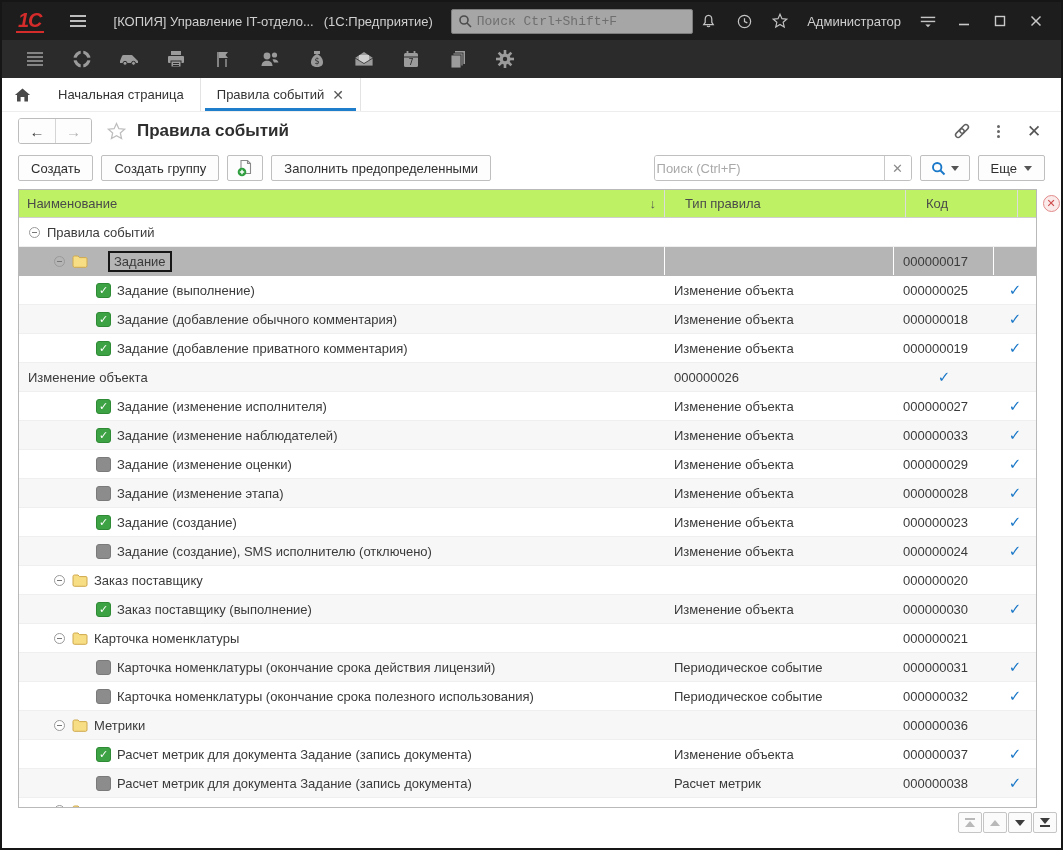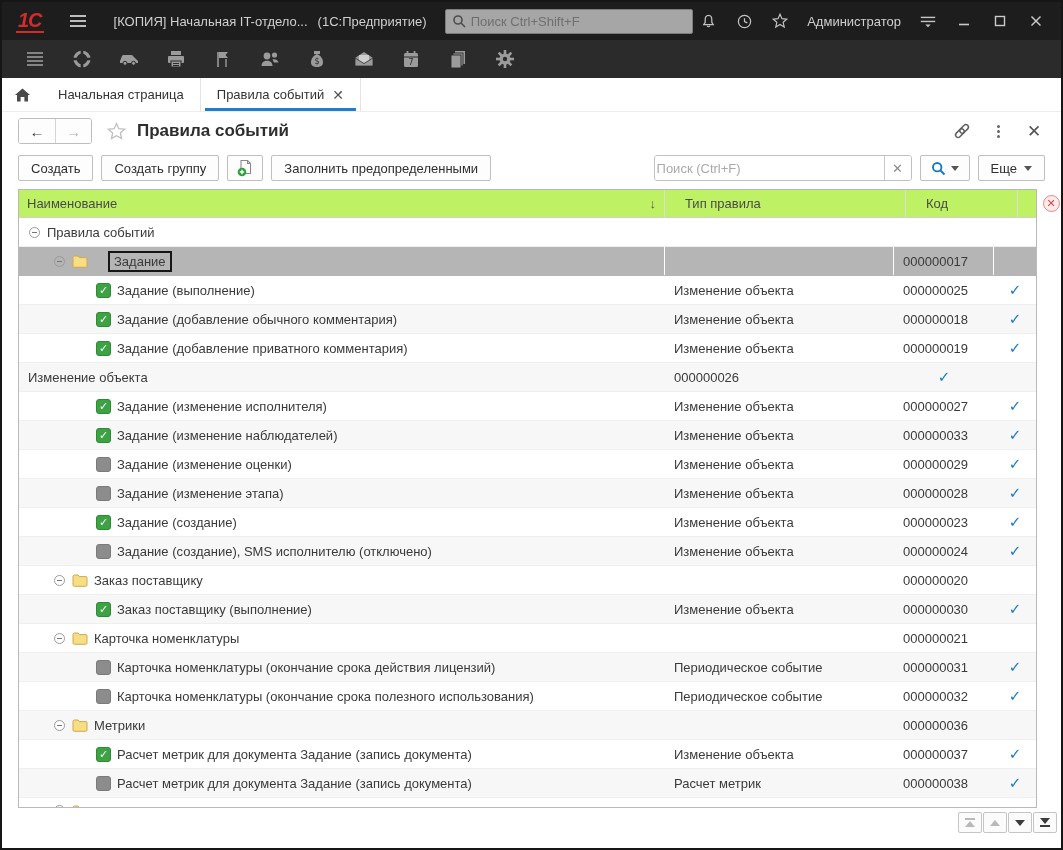--- a/index.html
+++ b/index.html
@@ -9,21 +9,21 @@
 
   
   .titlebar { height:38px; background:#1d1d1d; display:flex; align-items:center; flex:0 0 auto; color:#c9c9c9; }
   .logo { font-weight:bold; font-style:italic; font-size:20px; color:#d42b2b; margin:0 0 0 14px; letter-spacing:-1px; border-bottom:2px solid #d42b2b; line-height:20px; padding:0 2px 1px 2px;}
   .burger { margin-left:22px; display:flex; flex-direction:column; gap:3px; cursor:pointer; padding:4px;}
   .burger i { display:block; width:16px; height:2px; background:#bdbdbd; }
   .app-title { margin-left:24px; font-size:13px; color:#cfcfcf; white-space:nowrap; }
   .app-suffix { margin-left:10px; font-size:13px; color:#cfcfcf; }
   .gsearch { margin-left:18px; width:272px; height:25px; background:#a6a6a6; border:1px solid #7c7c7c; border-radius:2px; display:flex; align-items:center; padding:0 6px; }
   .gsearch svg { flex:0 0 auto; }
-  .gsearch input { border:none; outline:none; background:transparent; font-size:13px; color:#3d3d3d; width:100%; margin-left:5px; font-family:Liberation Sans, sans-serif; }
+  .gsearch input { border:none; outline:none; background:transparent; font-size:13px; color:#3d3d3d; width:100%; margin-left:5px; font-family:Liberation Mono, monospace; }
   .gsearch input::placeholder { color:#6f6f6f; opacity:1; }
   .tb-right { margin-left:auto; display:flex; align-items:center; gap:6px; padding-right:10px; }
   .ticon { width:30px; height:26px; display:flex; align-items:center; justify-content:center; cursor:pointer; }
   .user { font-size:13px; color:#cfcfcf; margin:0 6px; }
   .winbtn { width:30px; height:26px; display:flex; align-items:center; justify-content:center; color:#c9c9c9; font-size:14px; cursor:pointer; }
 
   
   .toolbar { height:38px; background:#2b2b2b; display:flex; align-items:center; gap:25px; padding-left:22px; flex:0 0 auto; }
   .t2icon { width:22px; height:22px; display:flex; align-items:center; justify-content:center; cursor:pointer; }
 
@@ -112,21 +112,21 @@
 
 <div class="window">
 
   <div class="titlebar">
     <span class="logo">1С</span>
     <span class="burger">
         <i></i>
         <i></i>
         <i></i>
       </span>
-    <span class="app-title">[КОПИЯ] Начальная IT-отдело...</span>
+    <span class="app-title">[КОПИЯ] Управление IT-отдело...</span>
     <span class="app-suffix">(1С:Предприятие)</span>
     <span class="gsearch">
       <svg width="14" height="14" viewBox="0 0 14 14">
           <circle cx="6" cy="6" r="4" fill="none" stroke="#4c4c4c" stroke-width="1.6"></circle>
           <line x1="9" y1="9" x2="13" y2="13" stroke="#4c4c4c" stroke-width="1.6"></line>
         </svg>
       <input type="text" placeholder="Поиск Ctrl+Shift+F" style="">
     </span>
     <span class="tb-right">
       <span class="ticon">

